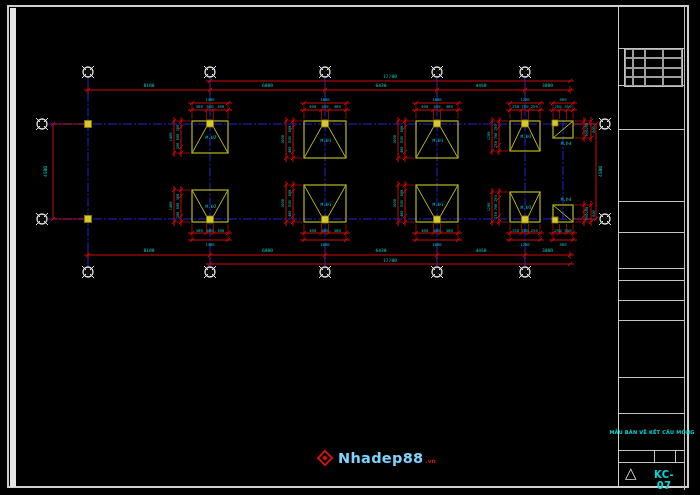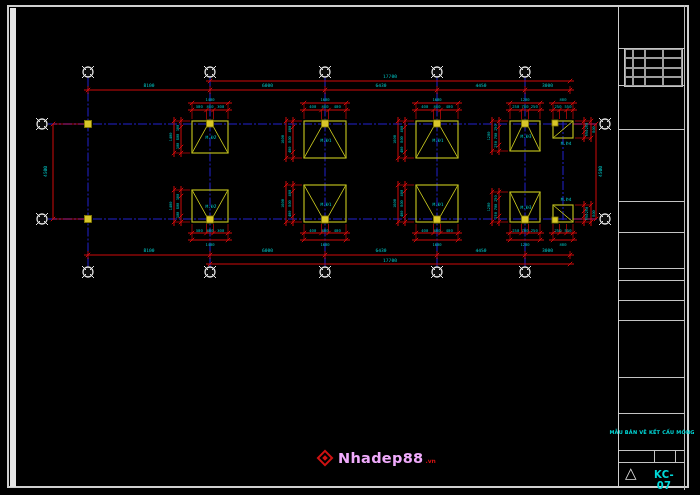--- a/index.html
+++ b/index.html
@@ -30,21 +30,21 @@
   #dtitle{position:absolute;left:240px;top:298px;width:200px;text-align:center;
           color:#00e2e2;font-size:11px;font-weight:bold;letter-spacing:0.4px;
           text-decoration:underline;white-space:nowrap;}
   
   #logo{position:absolute;left:316px;top:449px;display:flex;align-items:center;gap:5px;}
   .dmd{position:relative;width:17px;height:17px;}
   .dmd .o{position:absolute;left:3px;top:3px;width:8px;height:8px;border:2px solid #cf1212;
           transform:rotate(45deg);}
   .dmd .i{position:absolute;left:6.5px;top:6.5px;width:4px;height:4px;background:#cf1212;
           transform:rotate(45deg);}
-  .lgtxt{color:#f0abfc;font-size:14.5px;font-weight:bold;letter-spacing:0.3px;}
+  .lgtxt{color:#7dd3fc;font-size:14.5px;font-weight:bold;letter-spacing:0.3px;}
   .lgtld{color:#cf1212;font-size:6px;font-weight:bold;align-self:flex-end;margin-left:-3px;margin-bottom:2px;}
 </style>
 </head>
 <body>
 
 <div id="sheet">
 
   <div class="frame"></div>
   <div class="bindbar"></div>
   <div class="innerline"></div>

